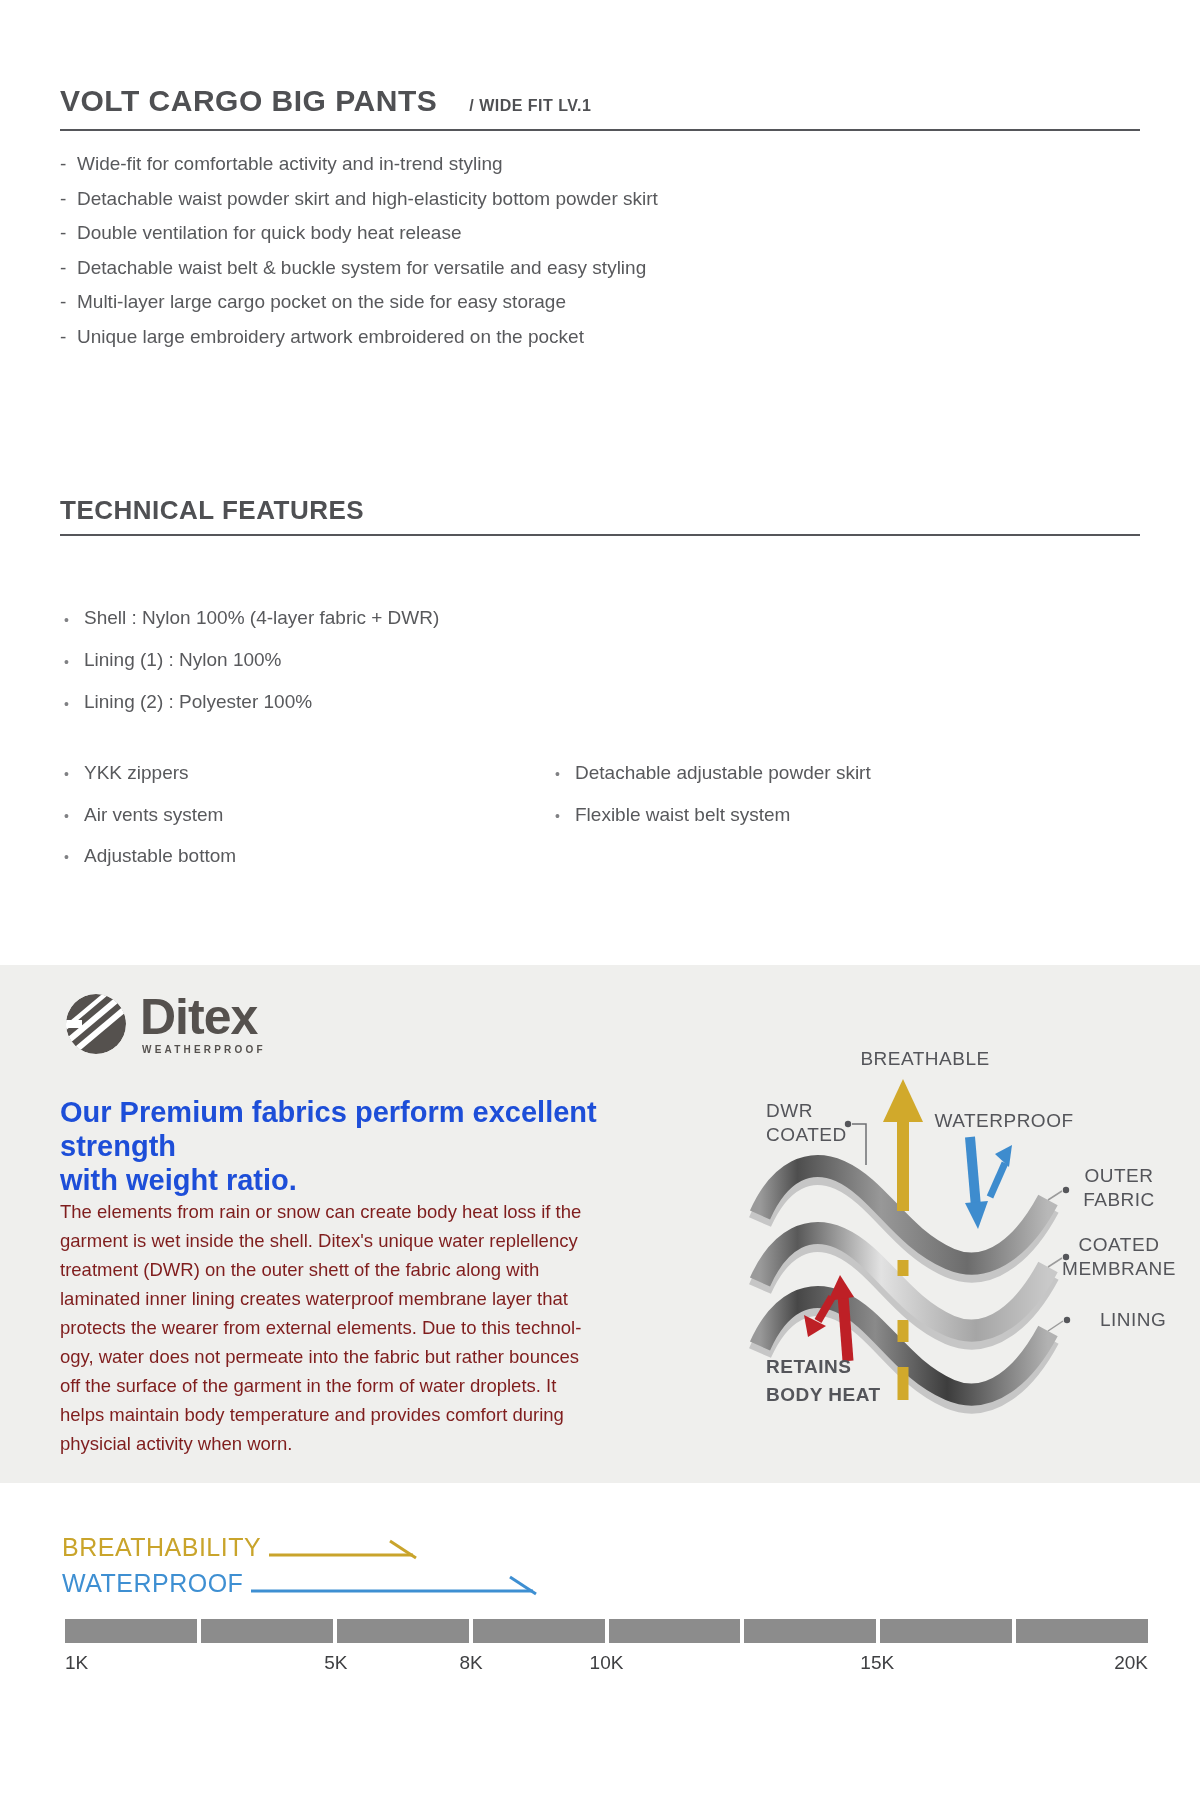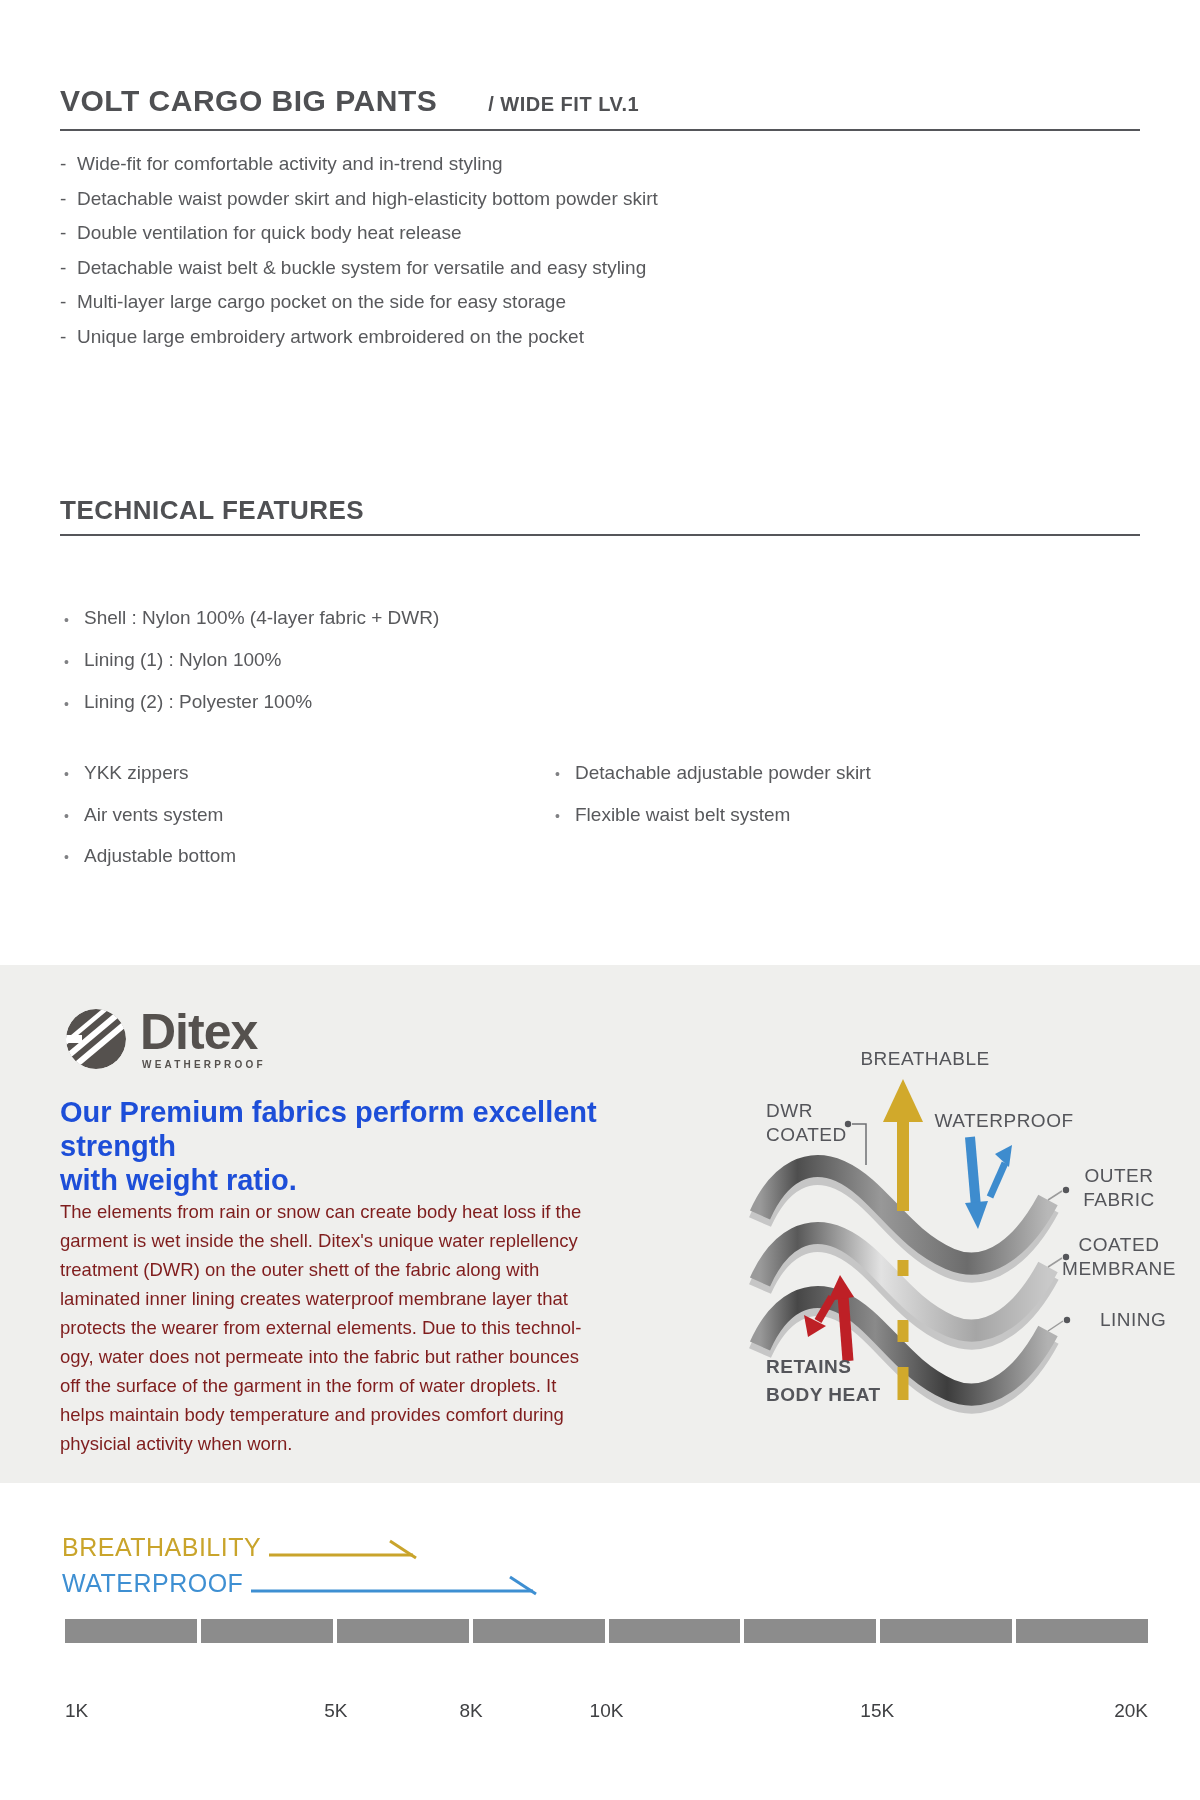--- a/index.html
+++ b/index.html
@@ -4,21 +4,21 @@
 <style>
   * { margin:0; padding:0; box-sizing:border-box; }
   html,body { background:#ffffff; }
   body { font-family:"Liberation Sans", sans-serif; }
   .page { position:relative; width:1200px; height:1800px; background:#ffffff; overflow:hidden; color:#58595C; }
 
   
   .header { position:absolute; left:60px; top:84px; width:1080px; }
   .title-row { display:flex; align-items:baseline;gap:28px; }
   .product-title { font-size:30px; font-weight:bold; letter-spacing:.5px; color:#4F5053; }
-  .fit-label { font-size:20px; font-weight:bold; letter-spacing:.5px; color:#4F5053; margin-left:23px; }
+  .fit-label { font-size:16px; font-weight:bold; letter-spacing:.5px; color:#4F5053; margin-left:4px; }
   .rule { height:2px; background:#55565A; margin-top:11px; }
 
   
   .dash-list { position:absolute; left:60px; top:147px; width:1080px; list-style:none; }
   .dash-list li { display:flex; font-size:19px; line-height:34.5px; color:#58595C; }
   .dash-mark { width:17px; flex:0 0 17px; }
 
   
   .tech-heading { position:absolute; left:60px; top:496px; width:1080px; }
   .tech-heading h2 { font-size:26px; font-weight:bold; letter-spacing:.5px; color:#4F5053; line-height:28px; }
@@ -29,21 +29,21 @@
   .dot-mark { width:20px; flex:0 0 20px; font-size:14px; color:#808184; padding-top:2px; }
 
   .materials { position:absolute; left:64px; top:598px; width:1000px; }
   .materials li { line-height:40px; }
 
   .two-col { position:absolute; left:64px; top:753px; width:1080px; display:grid; grid-template-columns:491px auto; }
   .two-col li { line-height:39.5px; }
 
   
   .ditex-band { position:absolute; left:0; top:965px; width:1200px; height:518px; background:#EFEFED; }
-  .logo-row { position:absolute; left:64px; top:27px; display:flex; align-items:flex-start;margin-top:15px; }
+  .logo-row { position:absolute; left:64px; top:27px; display:flex; align-items:flex-start; }
   .logo-text { margin-left:12px; color:#55514E; }
   .brand-name { font-size:50px; font-weight:bold; letter-spacing:-1px; line-height:50px; }
   .brand-sub { font-size:10px; font-weight:bold; letter-spacing:3.2px; margin-top:2px; margin-left:2px; }
 
   .ditex-headline { position:absolute; left:60px; top:130px; width:600px; font-size:29px; font-weight:bold; line-height:34px; color:#1d4ed8; white-space:pre-line; }
   .ditex-paragraph { position:absolute; left:60px; top:232px; width:620px; font-size:18.5px; line-height:29px; color:#7f1d1d; white-space:pre-line; }
 
   .fabric-diagram { position:absolute; left:620px; top:10px; }
   .diag-label { font-family:"Liberation Sans", sans-serif; font-size:19px; letter-spacing:.5px; fill:#54555A; }
   .diag-label-bold { font-weight:bold; }
@@ -53,21 +53,21 @@
   .perf-row.breath { top:1532px; }
   .perf-row.water { top:1568px; }
   .perf-label { font-size:25px; font-weight:normal; letter-spacing:.5px; }
   .perf-label.gold { color:#C9A42B; }
   .perf-label.blue { color:#3E8FD2; }
   .perf-line { margin-left:8px; margin-top:6px; }
 
   .scale-bar { position:absolute; left:65px; top:1619px; width:1083px; height:24px; display:flex; gap:4px; }
   .scale-seg { flex:1 1 auto; background:#8C8C8C; }
   .scale-labels { position:absolute; left:65px; top:1652px; width:1083px; height:22px; font-size:19px; color:#3F4043; }
-  .scale-labels span { position:absolute; top:0; white-space:nowrap;margin-top:48px; }
+  .scale-labels span { position:absolute; top:0; white-space:nowrap; }
   .tick-1k  { left:0; }
   .tick-5k  { left:25%;   transform:translateX(-50%); }
   .tick-8k  { left:37.5%; transform:translateX(-50%); }
   .tick-10k { left:50%;   transform:translateX(-50%); }
   .tick-15k { left:75%;   transform:translateX(-50%); }
   .tick-20k { right:0; text-align:right; }
 </style>
 </head>
 <body>
 

